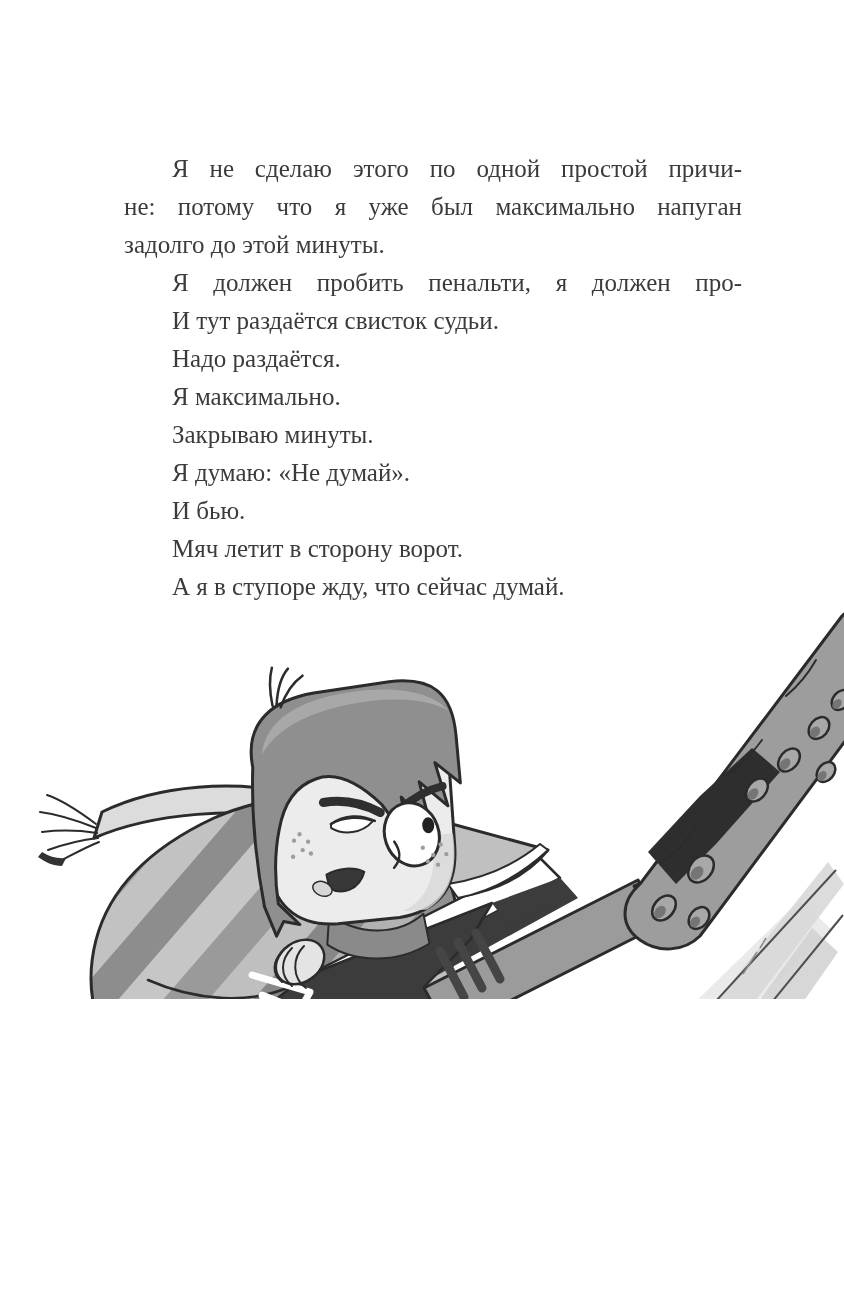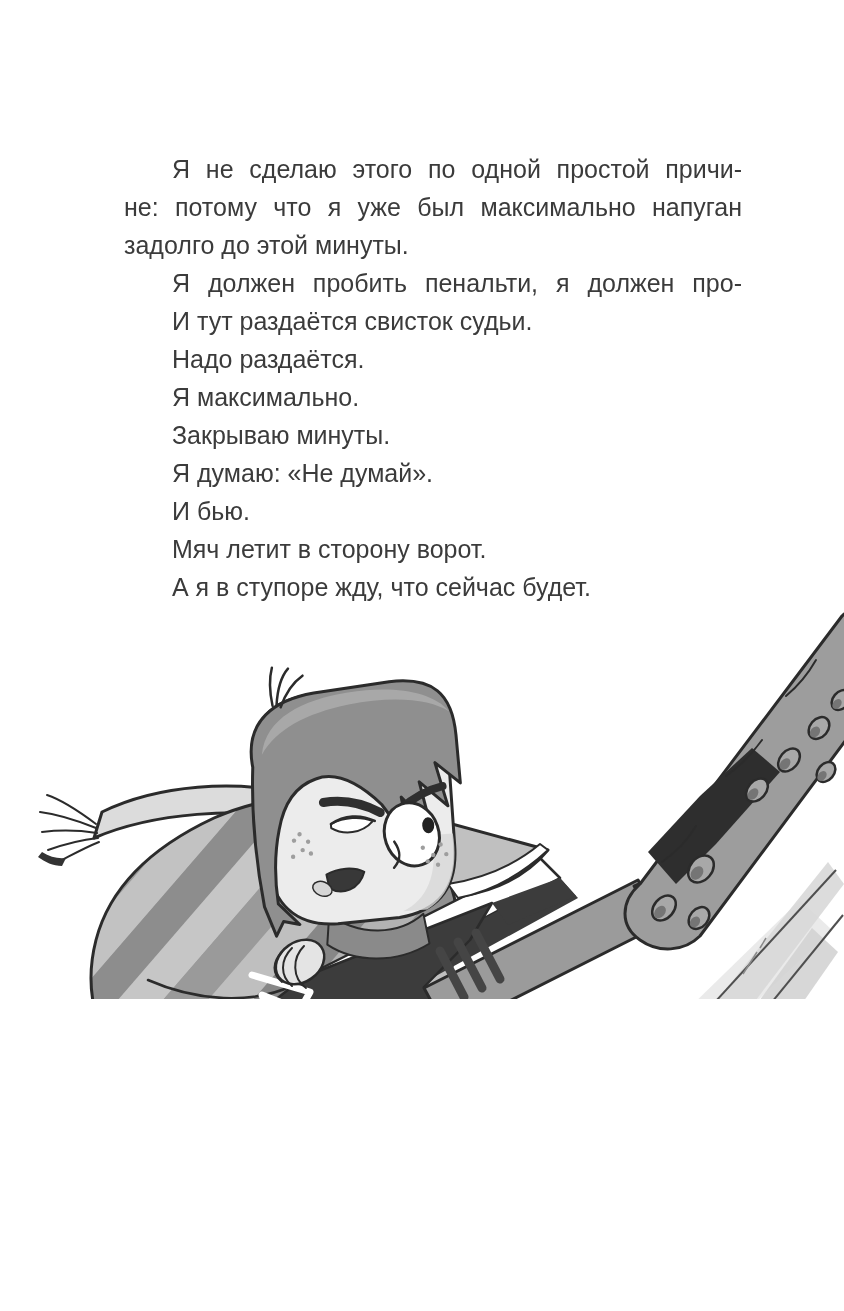--- a/index.html
+++ b/index.html
@@ -1,18 +1,18 @@
 <!DOCTYPE html>
 <html><head>
 <meta charset="utf-8">
 <style>
   html,body{margin:0;padding:0;background:#ffffff;}
   .page{
     position:relative;width:844px;height:999px;background:#ffffff;overflow:hidden;
-    font-family:Liberation Sans, sans-serif;
+    font-family:Liberation Serif, serif;
   }
   .text-block{
     position:absolute;left:124px;top:150px;width:618px;
     color:#3b3b3b;font-size:25px;line-height:38px;
   }
   .line{white-space:normal;}
   .line.ind{text-indent:48px;}
   .line.jst{text-align:justify;text-align-last:justify;}
   .illustration{position:absolute;left:0;top:0;width:844px;height:1311px;}
   svg{display:block;}
@@ -204,16 +204,16 @@
     <div class="line jst">не: потому что я уже был максимально напуган</div>
     <div class="line">задолго до этой минуты.</div>
     <div class="line ind jst">Я должен пробить пенальти, я должен про-</div>
     <div class="line ind">И тут раздаётся свисток судьи.</div>
     <div class="line ind">Надо раздаётся.</div>
     <div class="line ind">Я максимально.</div>
     <div class="line ind">Закрываю минуты.</div>
     <div class="line ind">Я думаю: «Не думай».</div>
     <div class="line ind">И бью.</div>
     <div class="line ind">Мяч летит в сторону ворот.</div>
-    <div class="line ind">А я в ступоре жду, что сейчас будет.</div>
+    <div class="line ind">А я в ступоре жду, что сейчас думай.</div>
   </div>
 
 </div>
 
 </body></html>

